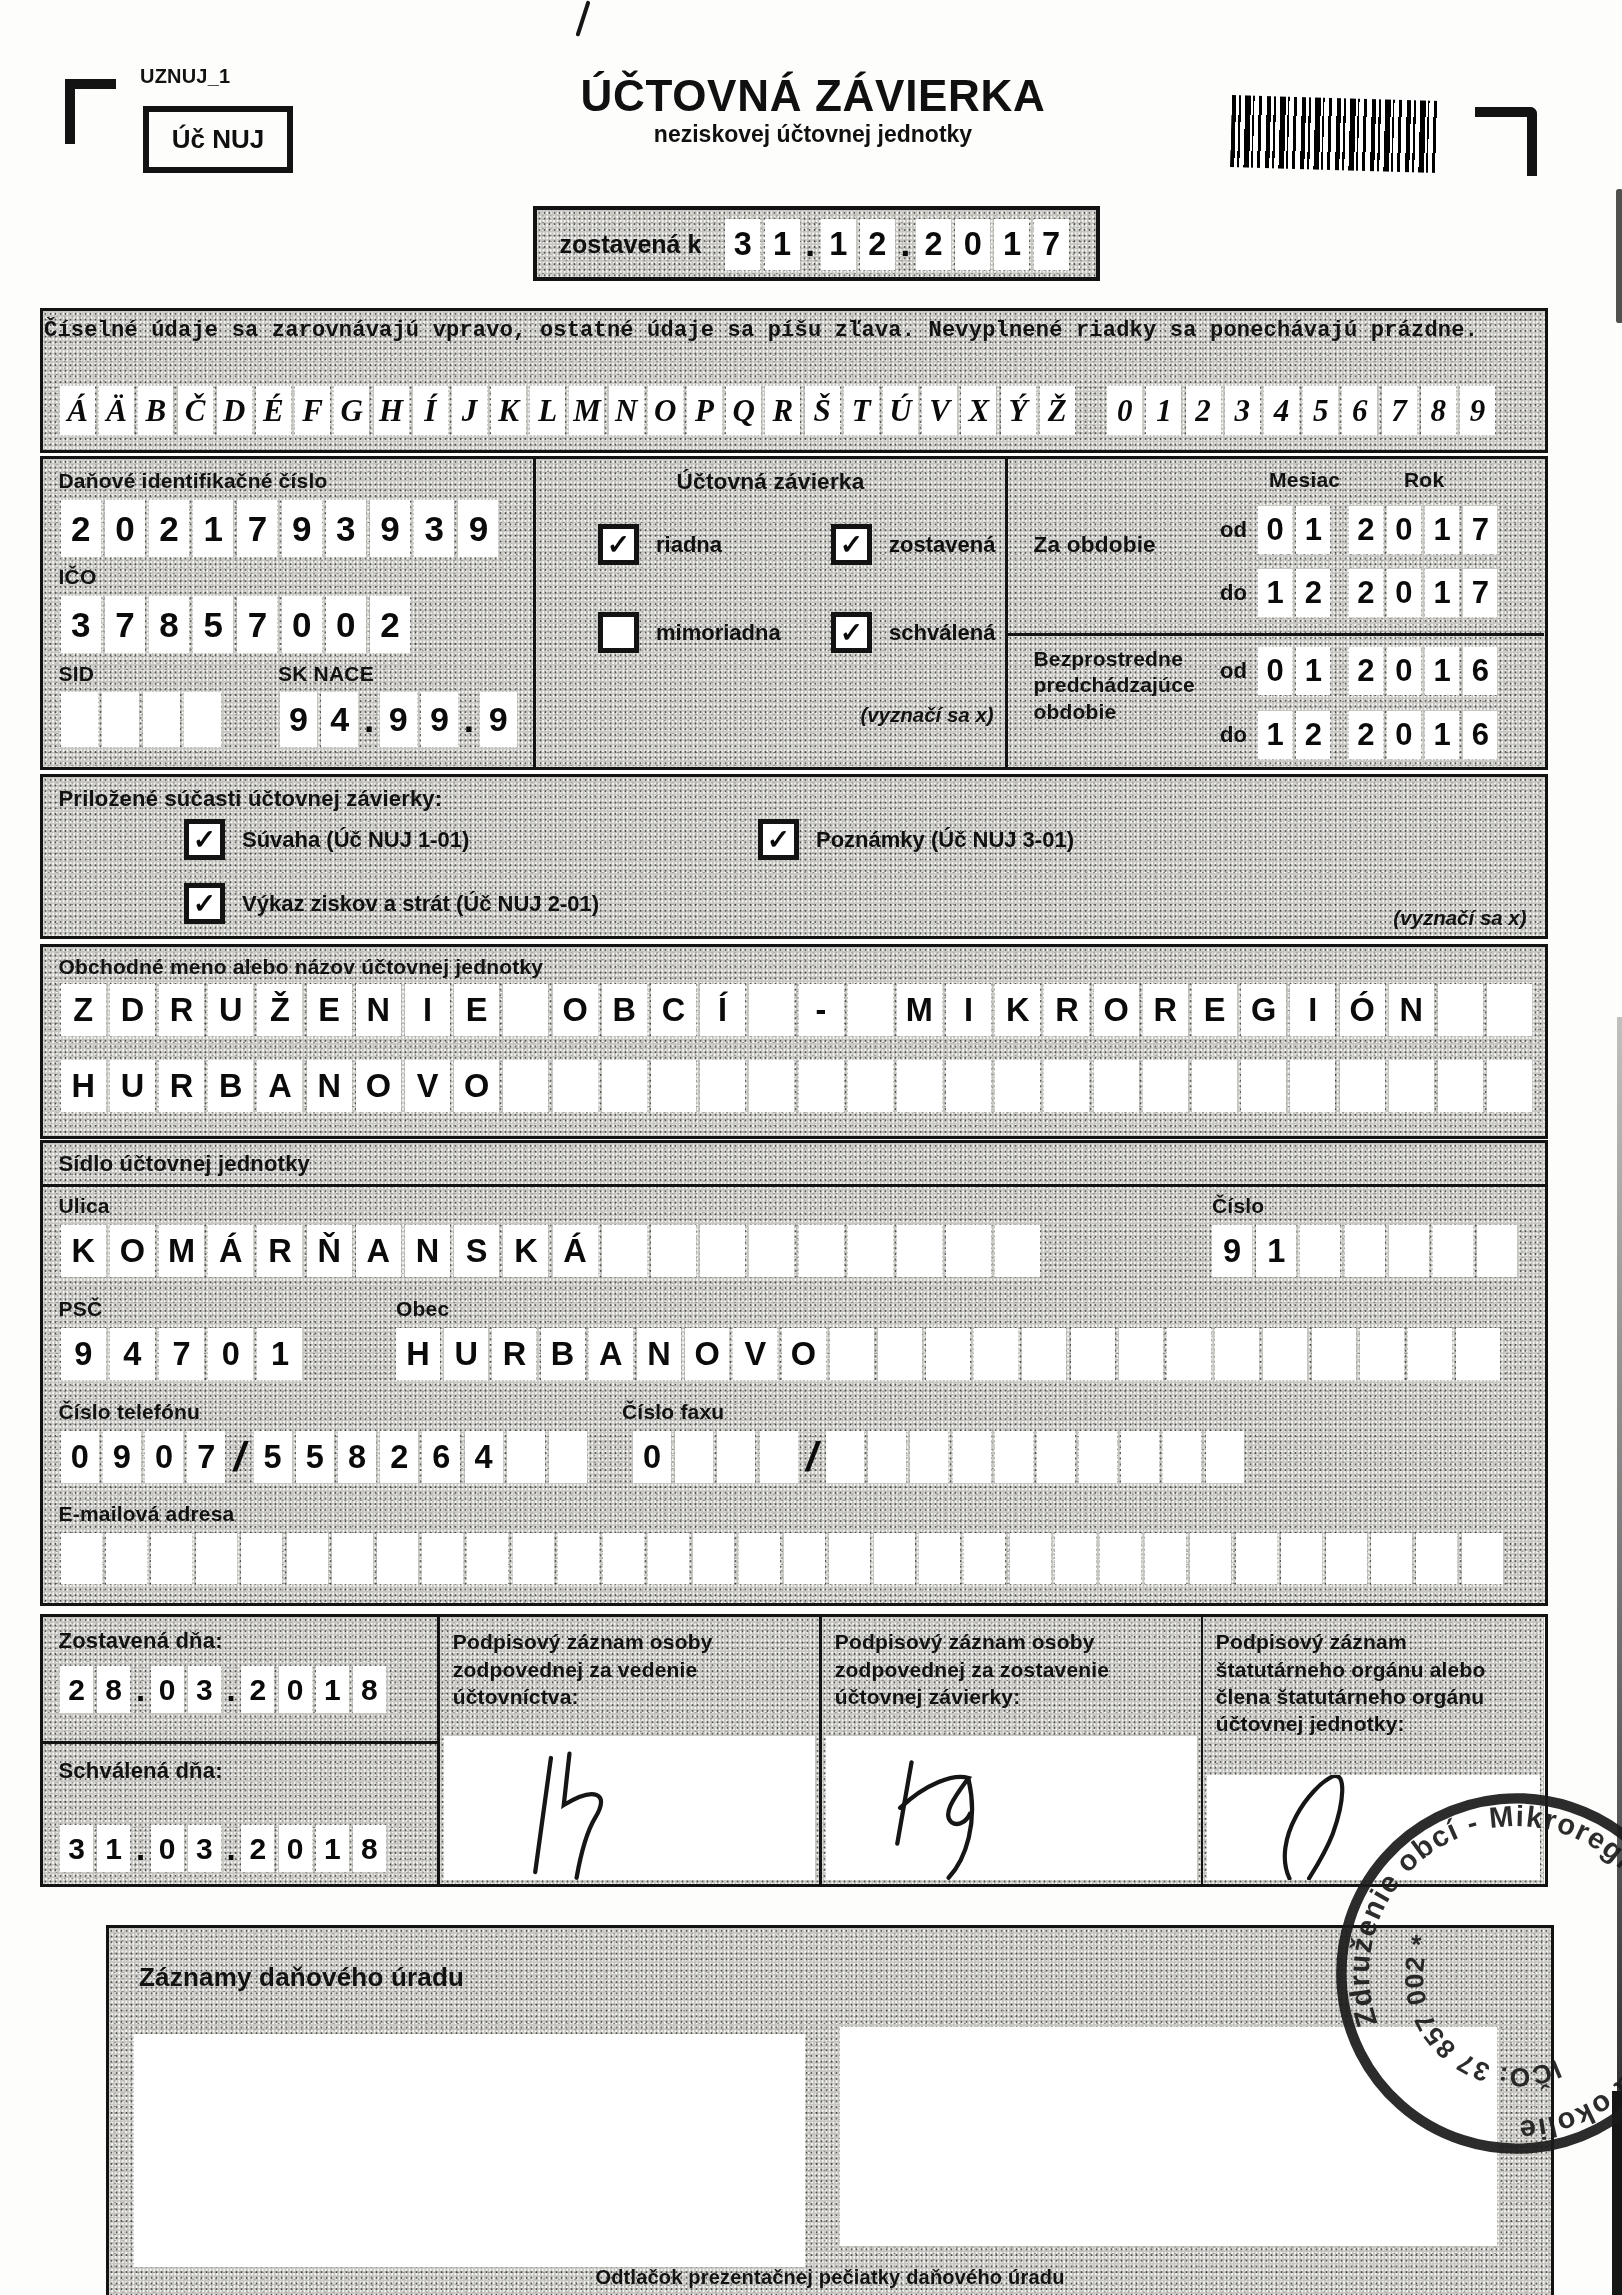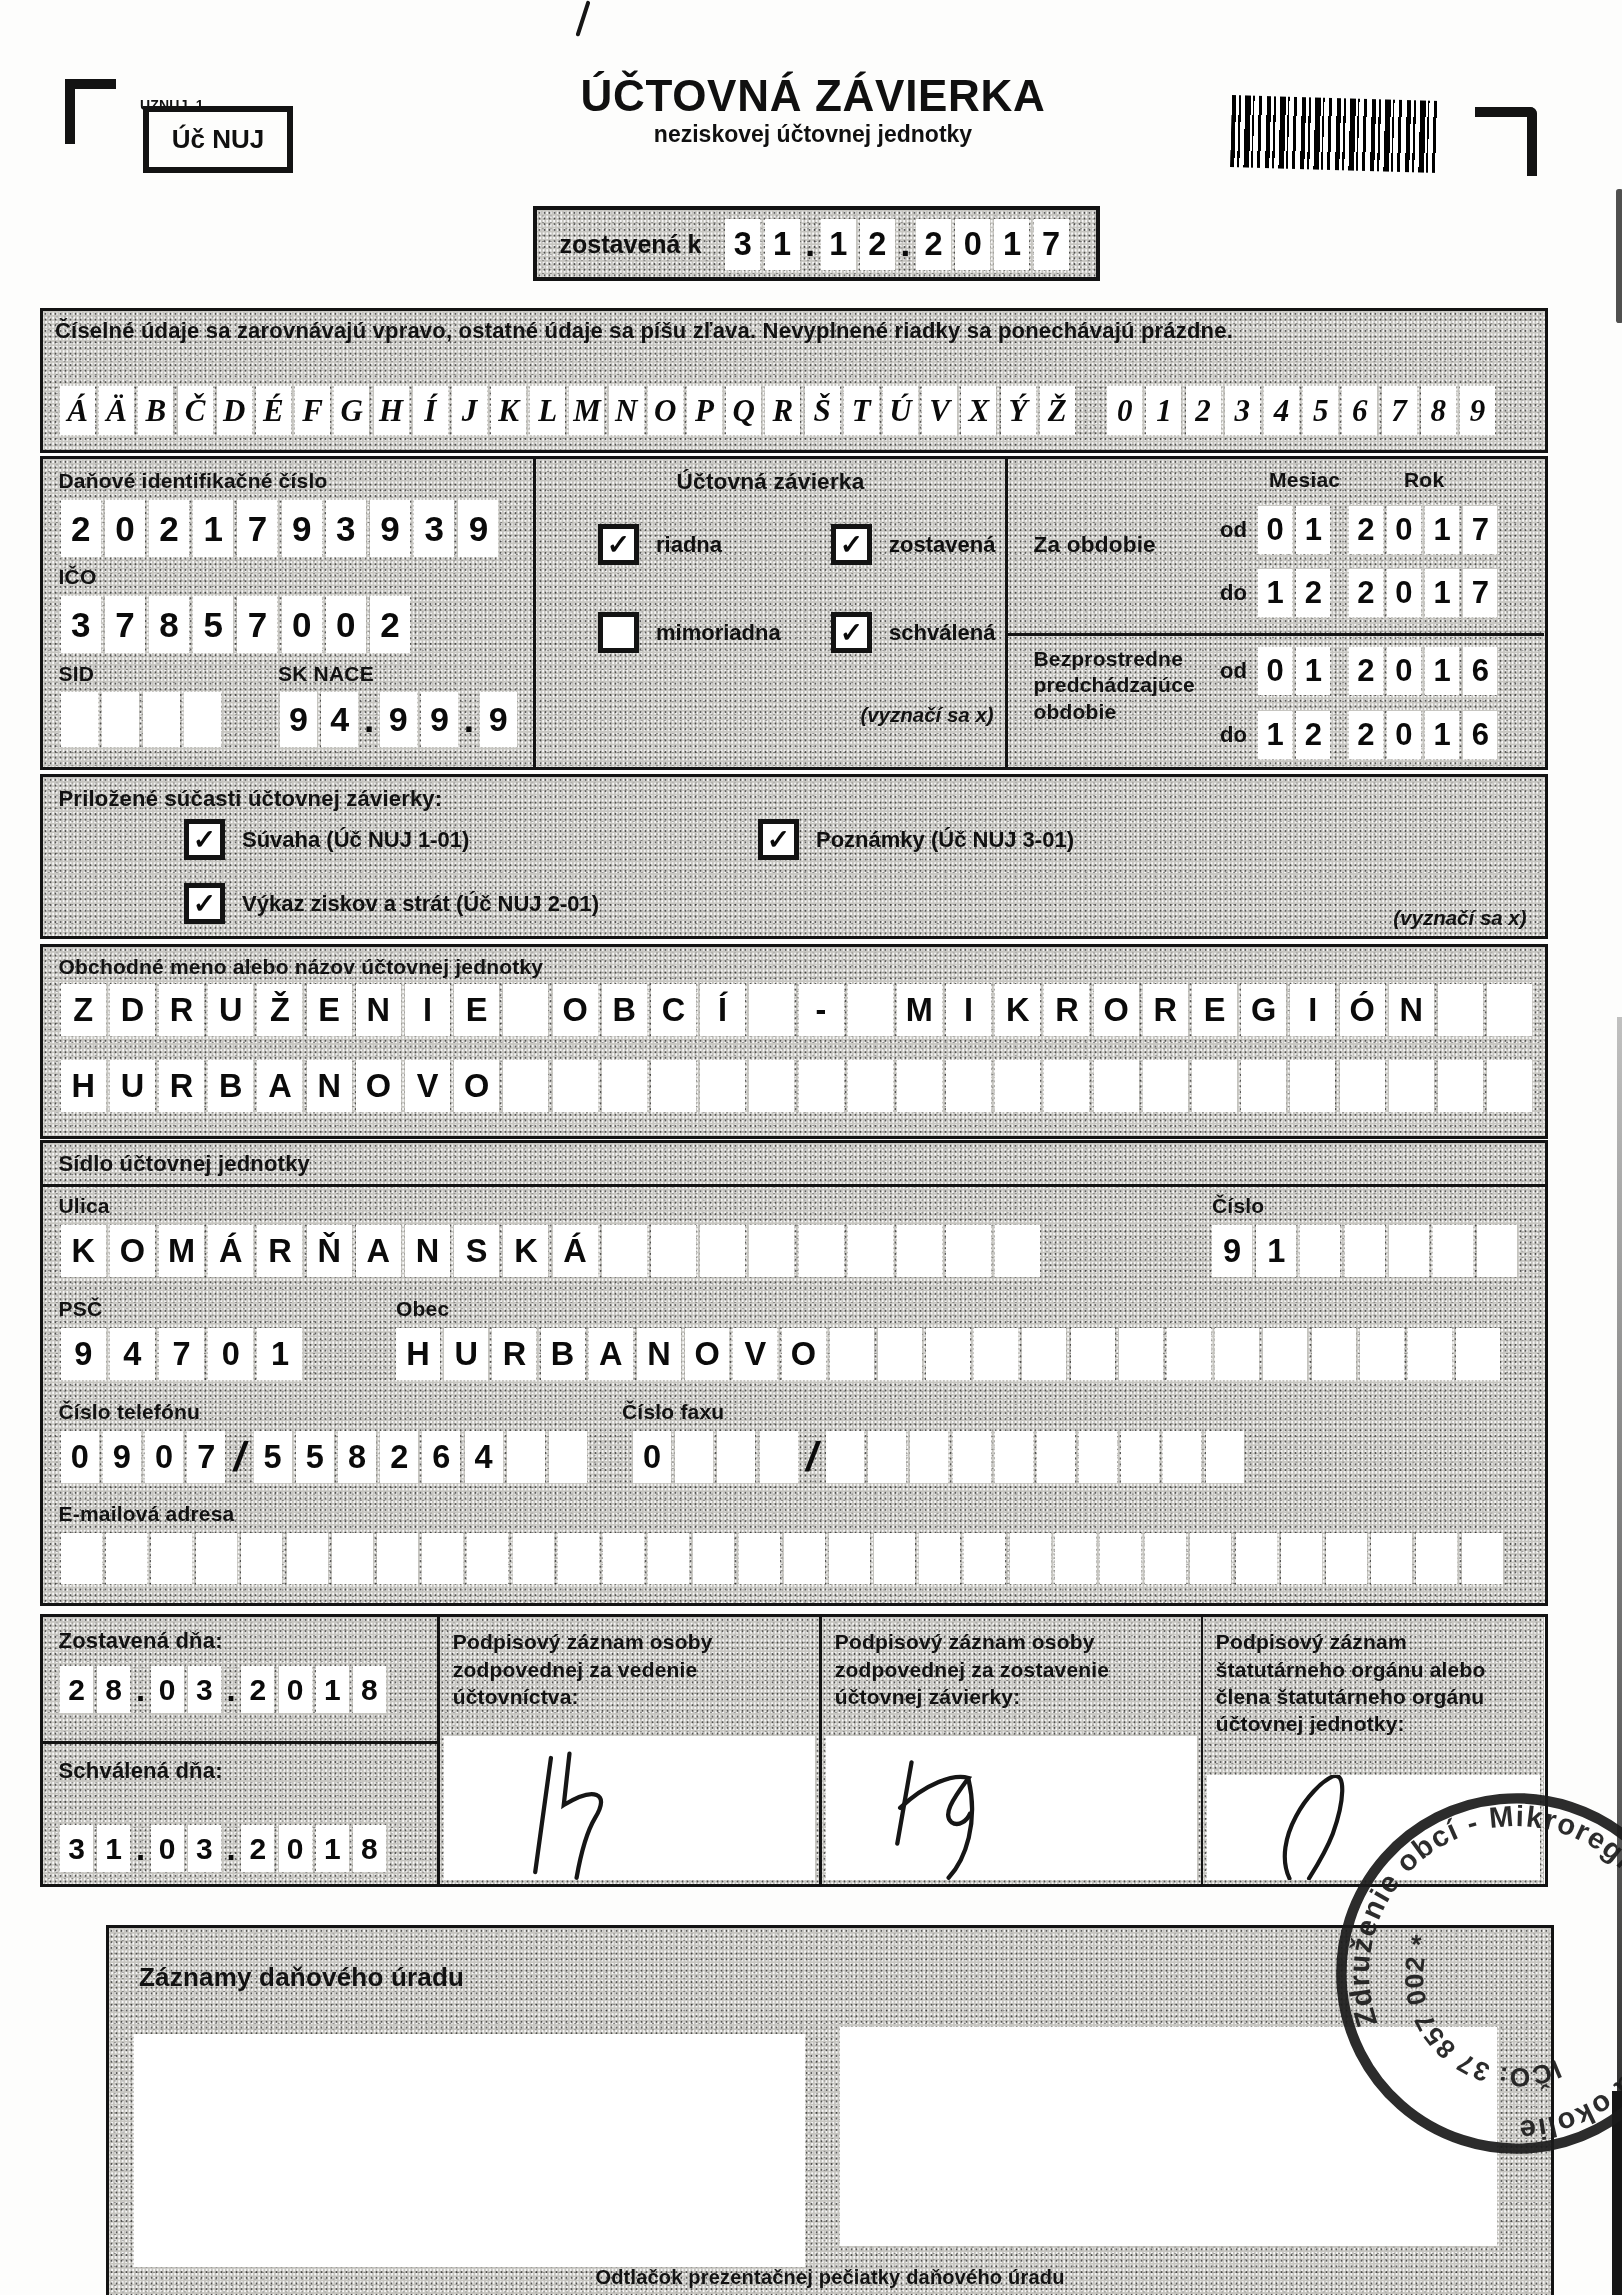--- a/index.html
+++ b/index.html
@@ -53,21 +53,21 @@
   .cropmark{position:absolute;box-sizing:border-box;}
   #stamp{position:absolute;left:1308px;top:1765px;width:417px;height:417px;transform:rotate(-27deg);opacity:.92;z-index:6;}
   .artifact{position:absolute;background:#161616;}
 </style>
 </head>
 <body>
 
 <div class="cropmark" style="left:65px;top:79px;width:51px;height:65px;border-left:10px solid #131313;border-top:10px solid #131313;"></div>
 <div class="cropmark" style="left:1475px;top:107px;width:62px;height:69px;border-right:10px solid #131313;border-top:10px solid #131313;border-top-right-radius:7px;"></div>
 
-<div class="lbl" style="left:140px;top:65px;font-size:14px;margin-top:32px;">UZNUJ_1</div>
+<div class="lbl" style="left:140px;top:65px;font-size:20px;">UZNUJ_1</div>
 
 <div style="position:absolute;left:143px;top:106px;width:138px;height:55px;border:6.4px solid #131313;display:flex;align-items:center;justify-content:center;">
   <span style="font-size:26px;font-weight:700;">Úč NUJ</span>
 </div>
 
 <div id="title-wrap">
   <div id="main-title">ÚČTOVNÁ ZÁVIERKA</div>
   <div class="subtitle">neziskovej účtovnej jednotky</div>
 </div>
 
@@ -94,21 +94,21 @@
     <span class="grp">
         <span class="cell">2</span>
         <span class="cell">0</span>
         <span class="cell">1</span>
         <span class="cell">7</span>
       </span>
   </div>
 </div>
 
 <div class="box shade" style="left:40px;top:308px;width:1508px;height:145px;">
-  <div class="lbl" style="left:12px;top:7px;font-size:22px;">Číselné údaje sa zarovnávajú vpravo, ostatné údaje sa píšu zľava. Nevyplnené riadky sa ponechávajú prázdne.</div>
+  <div class="lbl" style="left:1px;top:7px;font-size:22px;font-family:Liberation Mono, monospace;">Číselné údaje sa zarovnávajú vpravo, ostatné údaje sa píšu zľava. Nevyplnené riadky sa ponechávajú prázdne.</div>
   <div class="cellrow serifcells" style="left:17px;top:75px;--cw:35px;--ch:49px;--cf:31px;">
     <span class="grp">
         <span class="cell">Á</span>
         <span class="cell">Ä</span>
         <span class="cell">B</span>
         <span class="cell">Č</span>
         <span class="cell">D</span>
         <span class="cell">É</span>
         <span class="cell">F</span>
         <span class="cell">G</span>

